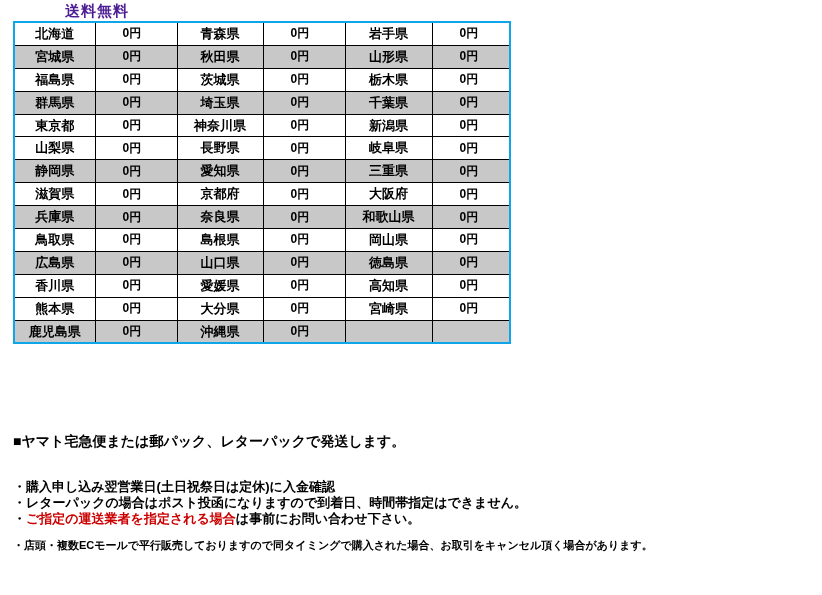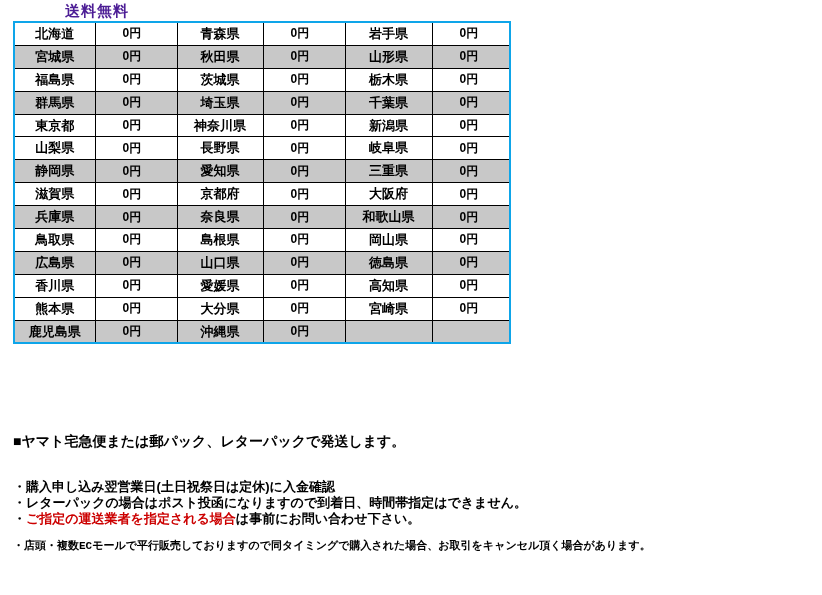--- a/index.html
+++ b/index.html
@@ -79,21 +79,20 @@
   .bullet-line .seg-red { color: #cc0000; }
   .bullet-line .seg-black { color: #000000; }
   .small-note {
     position: absolute;
     left: 13px;
     top: 538px;
     font-size: 11px;
     font-weight: bold;
     color: #000000;
     white-space: nowrap;
-    font-family: Liberation Mono, monospace;
   }
 </style>
 </head>
 <body>
 
 <div class="canvas">
 
   <div class="free-shipping">送料無料</div>
 
   <table class="fee-table">

